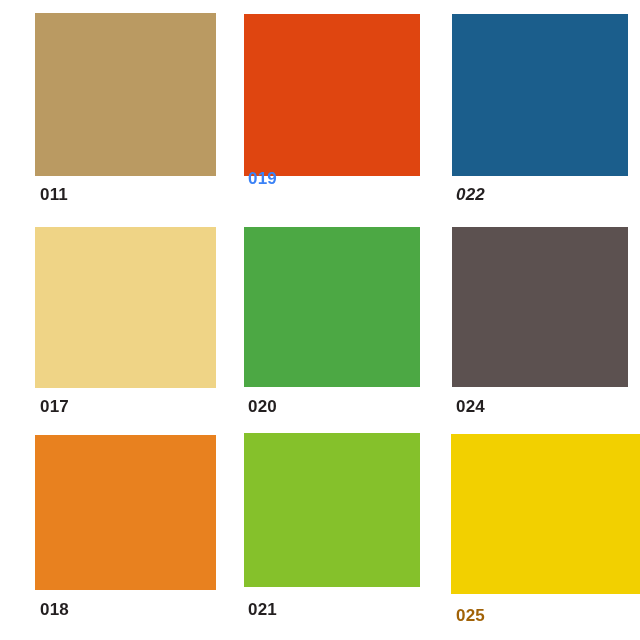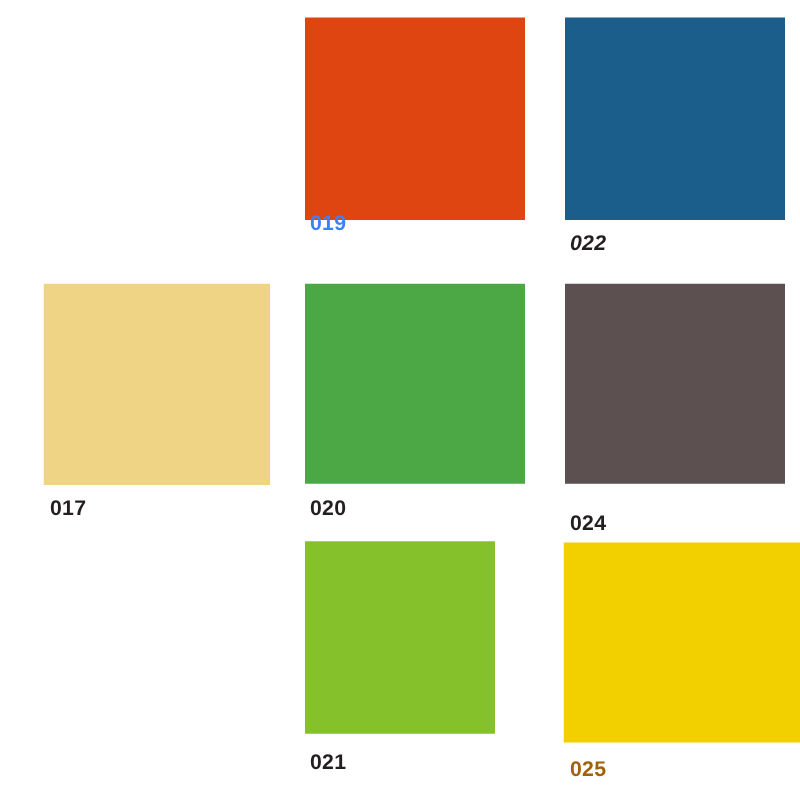--- a/index.html
+++ b/index.html
@@ -45,41 +45,49 @@
     letter-spacing: 0.2px;
     color: #231f20;
     line-height: 1;
     white-space: nowrap;
   }
 </style>
 </head>
 <body>
 
 <div id="swatch-chart" style="background: rgb(255, 255, 255);">
+    <div class="swatch-cell" style="left: 35px; top: 13px; width: 181px; height: 191px;">
+      <div class="swatch-chip" title="khaki-tan" style="height: 163px; background: rgb(186, 154, 98);"></div>
+      <div class="swatch-label" style="top: 173px; left: 5px; color: rgb(35, 31, 32);">011</div>
+    </div>
     <div class="swatch-cell" style="left: 244px; top: 14px; width: 176px; height: 190px;">
       <div class="swatch-chip" title="orange-red" style="height: 162px; background: rgb(223, 69, 16);"></div>
       <div class="swatch-label" style="top: 156px; left: 4px; color: #3b82f6;">019</div>
     </div>
     <div class="swatch-cell" style="left: 452px; top: 14px; width: 176px; height: 190px; font-style: italic;">
       <div class="swatch-chip" title="steel-blue" style="height: 162px; background: rgb(27, 94, 140);"></div>
       <div class="swatch-label" style="top: 172px; left: 4px; color: rgb(35, 31, 32);">022</div>
     </div>
     <div class="swatch-cell" style="left: 35px; top: 227px; width: 181px; height: 189px; padding-left: 21px;">
       <div class="swatch-chip" title="cream-yellow" style="height: 161px; background: rgb(239, 212, 134);"></div>
       <div class="swatch-label" style="top: 171px; left: 5px; color: rgb(35, 31, 32);">017</div>
     </div>
     <div class="swatch-cell" style="left: 244px; top: 227px; width: 176px; height: 189px; padding-left: 12px;">
       <div class="swatch-chip" title="leaf-green" style="height: 160px; background: rgb(76, 168, 68);"></div>
       <div class="swatch-label" style="top: 171px; left: 4px; color: rgb(35, 31, 32);">020</div>
     </div>
     <div class="swatch-cell" style="left: 452px; top: 227px; width: 176px; height: 189px;">
       <div class="swatch-chip" title="dark-warm-gray" style="height: 160px; background: rgb(92, 81, 80);"></div>
-      <div class="swatch-label" style="top: 171px; left: 4px; color: rgb(35, 31, 32); margin-top: 12px;">024</div>
+      <div class="swatch-label" style="top: 171px; left: 4px; color: rgb(35, 31, 32);">024</div>
     </div>
-    <div class="swatch-cell" style="left: 244px; top: 433px; width: 152px; height: 186px;">
+    <div class="swatch-cell" style="left: 35px; top: 435px; width: 181px; height: 184px;">
+      <div class="swatch-chip" title="orange" style="height: 155px; background: rgb(232, 129, 31);"></div>
+      <div class="swatch-label" style="top: 166px; left: 5px; color: rgb(35, 31, 32);">018</div>
+    </div>
+    <div class="swatch-cell" style="left: 244px; top: 433px; width: 176px; height: 186px;">
       <div class="swatch-chip" title="yellow-green" style="height: 154px; background: rgb(133, 193, 43);"></div>
       <div class="swatch-label" style="top: 168px; left: 4px; color: rgb(35, 31, 32);">021</div>
     </div>
     <div class="swatch-cell" style="left: 451px; top: 434px; width: 189px; height: 191px;">
       <div class="swatch-chip" title="yellow" style="height: 160px; background: rgb(242, 208, 0);"></div>
       <div class="swatch-label" style="top: 173px; left: 5px; color: #a16207;">025</div>
     </div>
   </div>
 
 </body></html>

